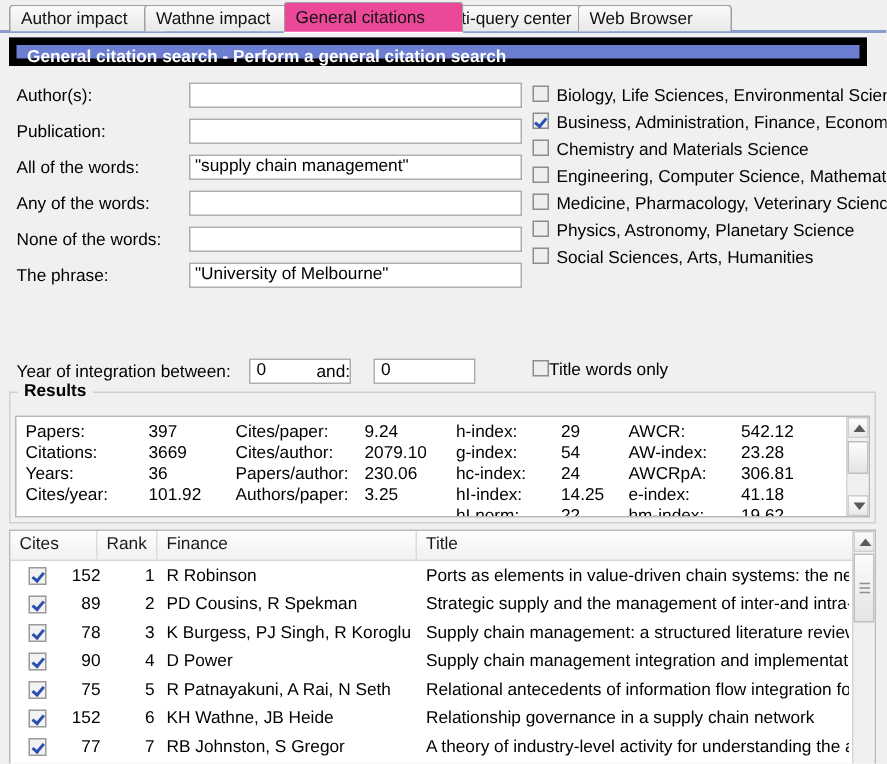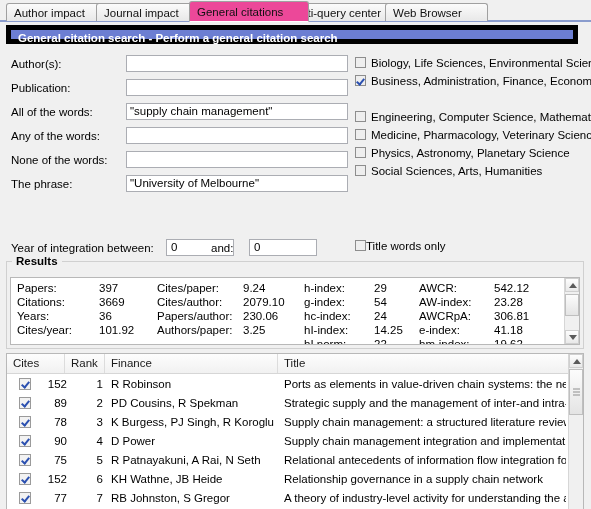--- a/index.html
+++ b/index.html
@@ -167,21 +167,21 @@
     width:3px;height:6px;border:solid #2b50b0;border-width:0 2px 2px 0;
     transform:rotate(40deg);
   }
 </style>
 </head>
 <body>
 
 <div class="tabstrip">
   <div class="tabline"></div>
   <div class="tab" id="tab0" style="left:6px;"><span>Author impact</span></div>
-  <div class="tab" id="tab1" style="left:96px;"><span>Journal impact</span></div>
+  <div class="tab" id="tab1" style="left:96px;"><span>Wathne impact</span></div>
   <div class="tab active" id="tab2" style="left:189px;"><span>General citations</span></div>
   <div class="tab" id="tab3" style="left:281px;"><span>Multi-query center</span></div>
   <div class="tab" id="tab4" style="left:385px;"><span>Web Browser</span></div>
 </div>
 
 <div class="banner">General citation search - Perform a general citation search</div>
 
 <div class="panel">
 
   <div class="flabel" style="top:13px;">Author(s):</div>
@@ -198,20 +198,21 @@
   <div class="finput" style="top:106px;"></div>
   <div class="finput" style="top:130px;">"University of Melbourne"</div>
 
   <div class="yearlabel">Year of integration between:</div>
   <div class="yinput" style="left:166px;">0</div>
   <div class="andlabel">and:</div>
   <div class="yinput" style="left:249px;">0</div>
 
   <div class="cbrow" style="top:12px;"><span class="cbox"></span><span class="cblabel">Biology, Life Sciences, Environmental Science</span></div>
   <div class="cbrow" style="top:30px;"><span class="cbox checked"></span><span class="cblabel">Business, Administration, Finance, Economics</span></div>
+  <div class="cbrow" style="top:48px;"><span class="cbox"></span><span class="cblabel">Chemistry and Materials Science</span></div>
   <div class="cbrow" style="top:66px;"><span class="cbox"></span><span class="cblabel">Engineering, Computer Science, Mathematics</span></div>
   <div class="cbrow" style="top:84px;"><span class="cbox"></span><span class="cblabel">Medicine, Pharmacology, Veterinary Science</span></div>
   <div class="cbrow" style="top:102px;"><span class="cbox"></span><span class="cblabel">Physics, Astronomy, Planetary Science</span></div>
   <div class="cbrow" style="top:120px;"><span class="cbox"></span><span class="cblabel">Social Sciences, Arts, Humanities</span></div>
 
   <div class="twonly"><span class="cbox"></span><span class="cblabel">Title words only</span></div>
 
   <div class="groupbox"></div>
   <div class="grouptitle">Results</div>
 

